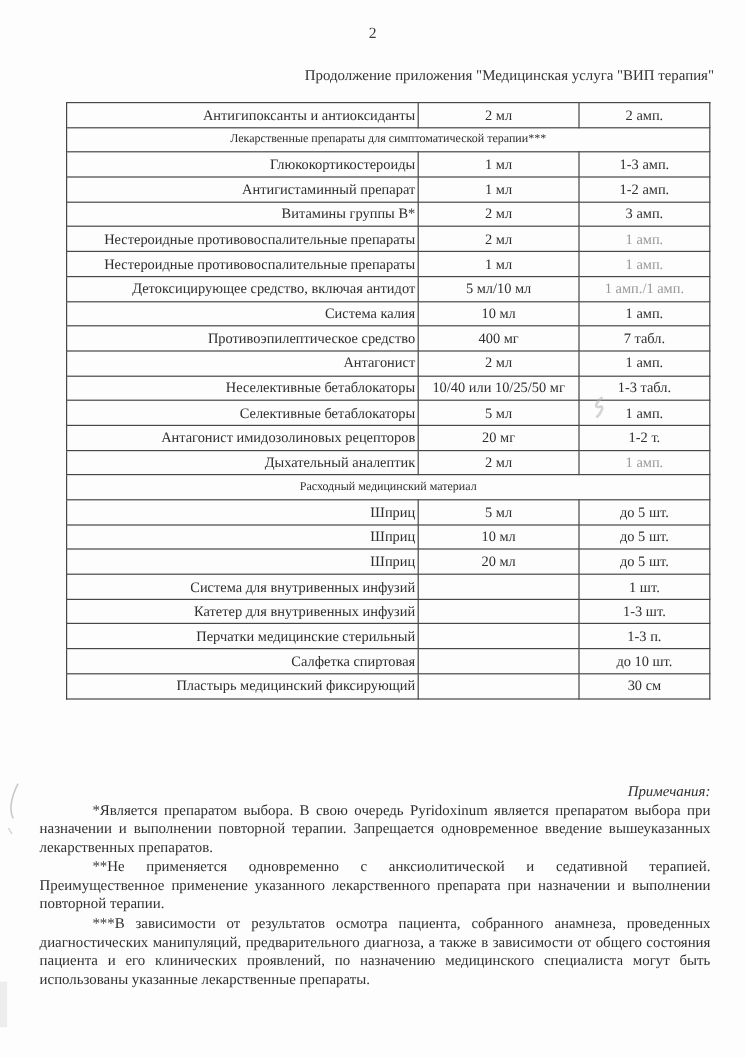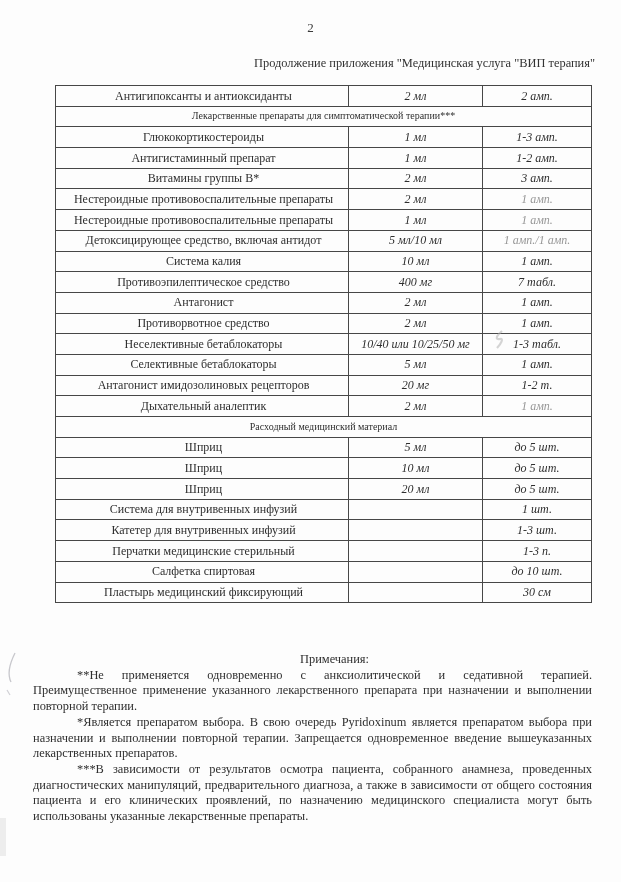--- a/index.html
+++ b/index.html
@@ -27,31 +27,31 @@
   .med-table td{
     border:1px solid #474747;
     height:19.7px;
     font-size:12px;
     color:#2e2e2e;
     padding:0 2px;
     line-height:1.05;
     overflow:hidden;
     white-space:nowrap;
   }
-  .med-table td.name{text-align:center;padding-left:5px;}
-  .med-table td.dose,.med-table td.qty{text-align:center;font-style:italic;}
+  .med-table td.name{text-align:right;padding-left:5px;}
+  .med-table td.dose,.med-table td.qty{text-align:center;}
   .med-table td.section-cell{text-align:center;font-size:10px;}
   .med-table td.faded{color:#979797;}
   .notes{
     position:absolute;left:33px;top:652px;width:559px;
     font-size:12.4px;line-height:15.7px;
     text-align:justify;color:#2f2f2f;
   }
   .notes p{margin:0;text-indent:44px;}
-  .notes .note-title{text-align:center;}
+  .notes .note-title{text-align:right;font-style:italic;}
   .artifact{position:absolute;pointer-events:none;}
   .pen-mark{left:3px;top:650px;}
   .smudge{left:492px;top:330px;}
   .edge-mark{left:0;top:818px;width:6px;height:38px;background:#ededed;}
 </style>
 </head>
 <body>
 
 <div class="page">
 
@@ -113,25 +113,20 @@
           <td class="name">Противоэпилептическое средство</td>
           <td class="dose">400 мг</td>
           <td class="qty">7 табл.</td>
         </tr>
         <tr>
           <td class="name">Антагонист</td>
           <td class="dose">2 мл</td>
           <td class="qty">1 амп.</td>
         </tr>
         <tr>
-          <td class="name">Противорвотное средство</td>
-          <td class="dose">2 мл</td>
-          <td class="qty">1 амп.</td>
-        </tr>
-        <tr>
           <td class="name">Неселективные бетаблокаторы</td>
           <td class="dose">10/40 или 10/25/50 мг</td>
           <td class="qty">1-3 табл.</td>
         </tr>
         <tr>
           <td class="name">Селективные бетаблокаторы</td>
           <td class="dose">5 мл</td>
           <td class="qty">1 амп.</td>
         </tr>
         <tr>
@@ -185,22 +180,22 @@
         <tr>
           <td class="name">Пластырь медицинский фиксирующий</td>
           <td class="dose"></td>
           <td class="qty">30 см</td>
         </tr>
       </tbody>
   </table>
 
   <div class="notes">
     <p class="note-title">Примечания:</p>
+    <p class="note">*Является препаратом выбора. В свою очередь Pyridoxinum является препаратом выбора при назначении и выполнении повторной терапии. Запрещается одновременное введение вышеуказанных лекарственных препаратов.</p>
     <p class="note">**Не применяется одновременно с анксиолитической и седативной терапией. Преимущественное применение указанного лекарственного препарата при назначении и выполнении повторной терапии.</p>
-    <p class="note">*Является препаратом выбора. В свою очередь Pyridoxinum является препаратом выбора при назначении и выполнении повторной терапии. Запрещается одновременное введение вышеуказанных лекарственных препаратов.</p>
     <p class="note">***В зависимости от результатов осмотра пациента, собранного анамнеза, проведенных диагностических манипуляций, предварительного диагноза, а также в зависимости от общего состояния пациента и его клинических проявлений, по назначению медицинского специалиста могут быть использованы указанные лекарственные препараты.</p>
   </div>
 
   <svg class="artifact pen-mark" width="18" height="52" viewBox="0 0 18 52">
     <path d="M12 3 C 7 13, 4 24, 8 32" stroke="#9a9aa4" stroke-width="1.3" fill="none" opacity="0.55"></path>
     <path d="M4 40 l3 5" stroke="#9a9aa4" stroke-width="1.2" fill="none" opacity="0.45"></path>
   </svg>
 
   <svg class="artifact smudge" width="16" height="20" viewBox="0 0 16 20">
     <path d="M10 1 C 4 6, 3 10, 8 9 C 12 8, 9 14, 5 18" stroke="#b3b3b3" stroke-width="2.2" fill="none" opacity="0.55"></path>

